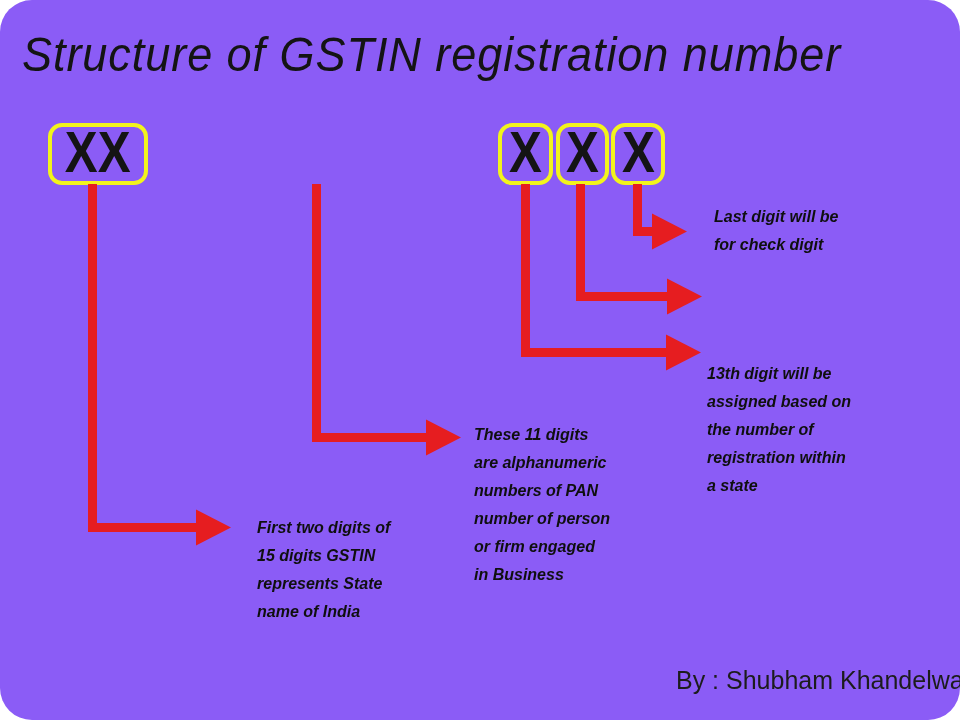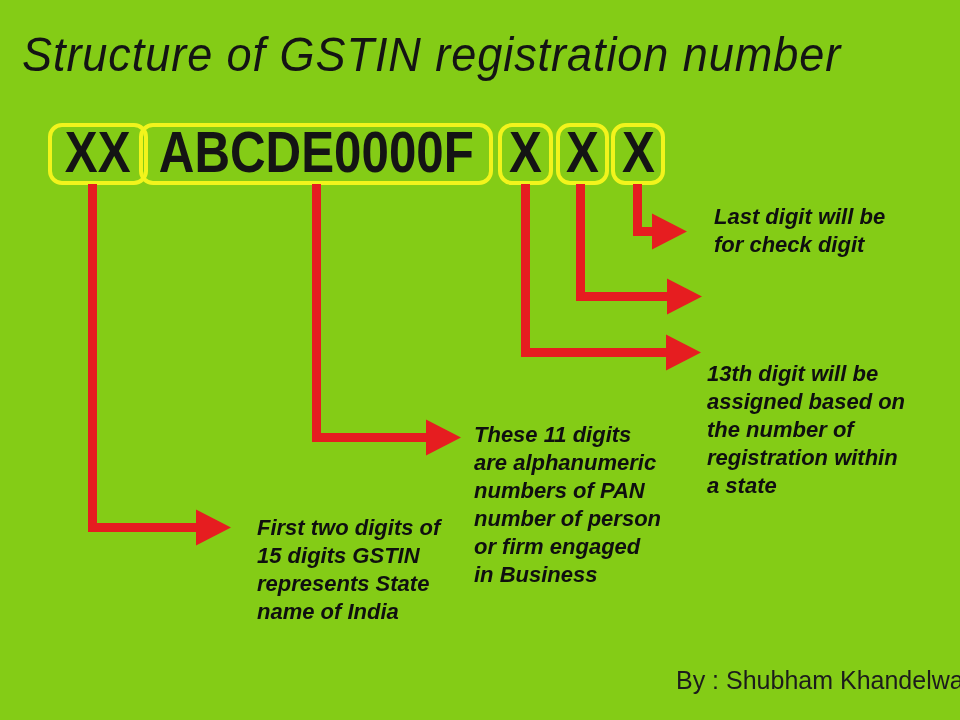--- a/index.html
+++ b/index.html
@@ -1,19 +1,19 @@
 <!DOCTYPE html>
 <html><head>
 <meta charset="utf-8">
 <style>
   html,body { margin:0; padding:0; }
   body { width:960px; height:720px; font-family:"Liberation Sans", sans-serif; }
   .slide {
     position:relative; width:960px; height:720px;
-    background:#84cc16; overflow:hidden;
+    background:#8b5cf6; overflow:hidden;border-radius:32px;
   }
   .title {
     position:absolute; left:22px; top:26px;
     font-size:49px; font-style:italic; font-weight:normal;
     color:#141414; white-space:nowrap; letter-spacing:1px;
     transform:scaleX(0.92); transform-origin:left center;
   }
   .gstin-box {
     position:absolute; top:123px; height:62px; box-sizing:border-box;
     border:4px solid #F2F41C; border-radius:14px;
@@ -24,40 +24,37 @@
     font-weight:bold; font-size:58px; line-height:1; color:#141414;
     transform:scaleX(0.85); transform-origin:center; white-space:nowrap;
     padding-bottom:4px;
   }
   .connector-layer {
     position:absolute; left:0; top:0; width:960px; height:720px;
     pointer-events:none;
   }
   .note {
     position:absolute; font-weight:bold; font-style:italic;
-    font-size:22px; line-height:28px; color:#0f0f0f;
+    font-size:16px; line-height:28px; color:#0f0f0f;
     white-space:pre-line;
   }
   .credit {
     position:absolute; left:676px; top:666px;
     font-size:25px; color:#1c1c1c; white-space:nowrap;
   }
 </style>
 </head>
 <body>
 
 <div class="slide">
 
   <div class="title">Structure of GSTIN registration number</div>
 
   <div class="gstin-box" style="left:48px; width:100px;">
     <span class="letters">XX</span>
-  </div>
-  <div class="gstin-box" style="left:139px; width:354px;">
-    <span class="letters">ABCDE0000F</span>
   </div>
   <div class="gstin-box" style="left:498px; width:55px;">
     <span class="letters">X</span>
   </div>
   <div class="gstin-box" style="left:556px; width:53px;">
     <span class="letters">X</span>
   </div>
   <div class="gstin-box" style="left:611px; width:54px;">
     <span class="letters">X</span>
   </div>

